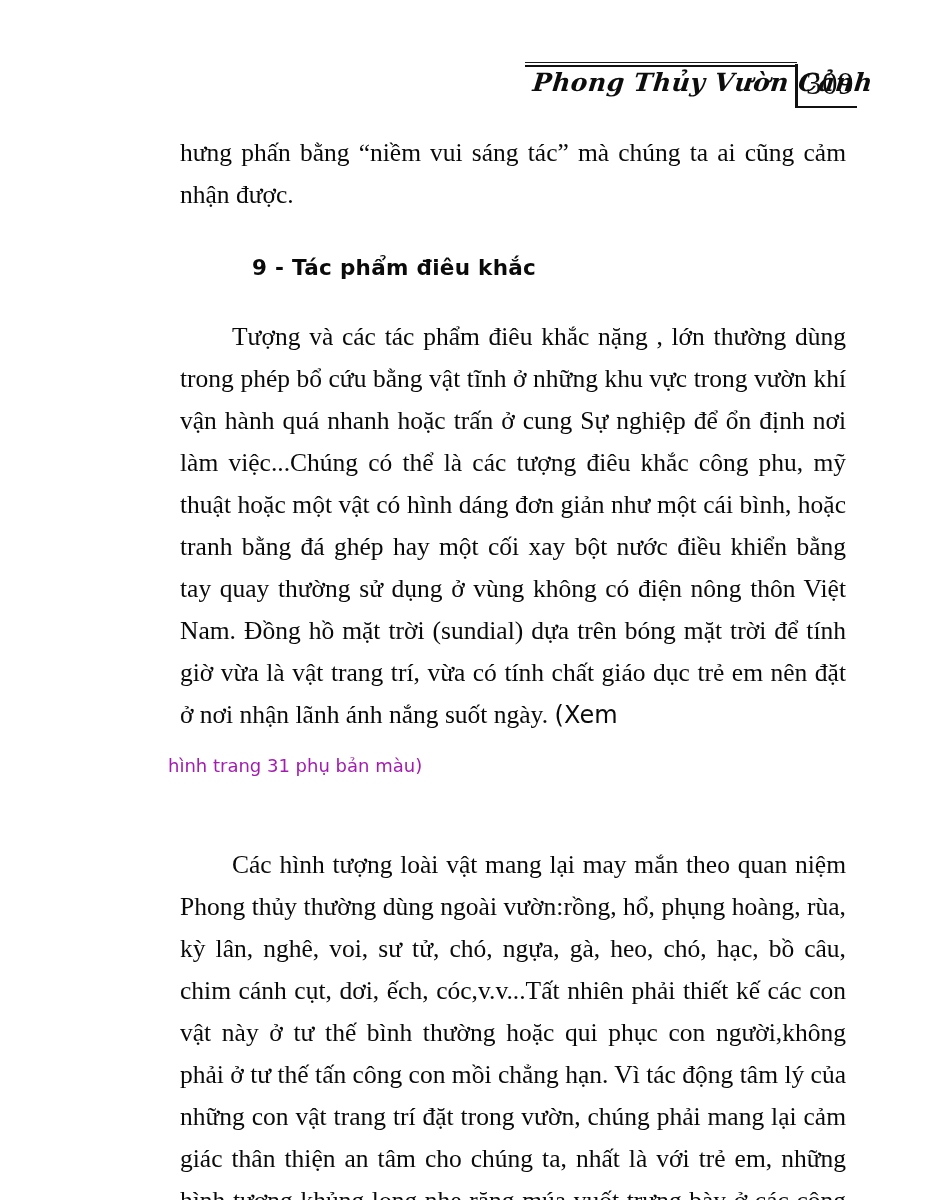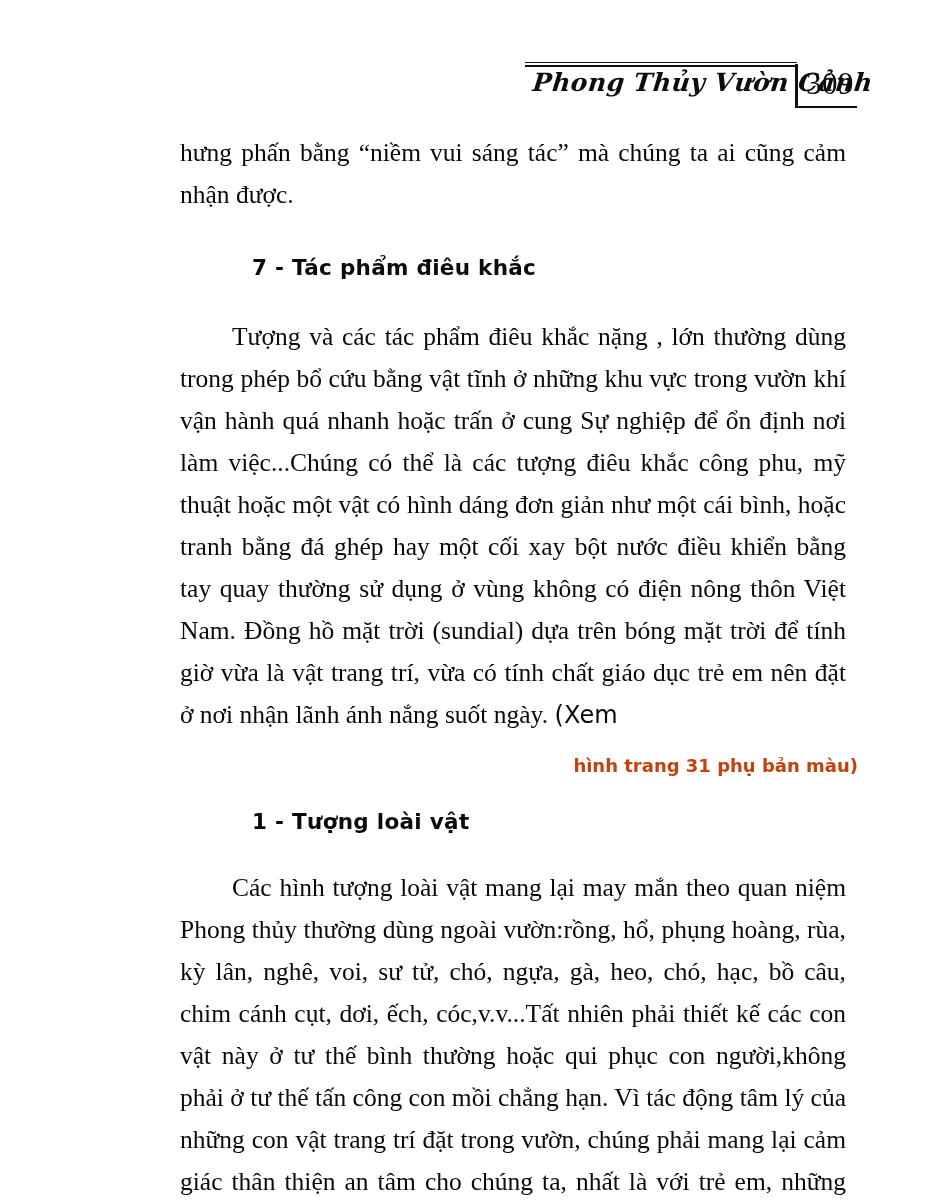--- a/index.html
+++ b/index.html
@@ -138,23 +138,22 @@
     font-family: "DejaVu Sans", "Liberation Sans", sans-serif;
     font-size: 24px;
     letter-spacing: 0.1px;
   }
 
   .note-line {
     margin: 0;
     font-family: "DejaVu Sans", "Liberation Sans", sans-serif;
     font-size: 18px;
     line-height: 36px;
-    color: #c2410c;
-    text-align: right;
-    font-weight: bold;
+    color: #a21caf;
+    text-align: left;
   }
 </style>
 </head>
 <body>
 
 <div class="page">
 
   <div class="header">
     <div class="header-rules">
       <div class="rule-thin"></div>
@@ -166,31 +165,30 @@
     <div class="header-pageno">309</div>
     <div class="header-underline"></div>
   </div>
 
   <div class="body-col">
 
     <p class="para">hưng phấn bằng “niềm vui sáng tác” mà chúng ta ai cũng cảm nhận được.</p>
 
     <div class="spacer-before-h1"></div>
 
-    <h2 class="heading">7 - Tác phẩm điêu khắc</h2>
+    <h2 class="heading">9 - Tác phẩm điêu khắc</h2>
 
     <div class="spacer-after-h1"></div>
 
     <p class="para indent"><span>Tượng và các tác phẩm điêu khắc nặng , lớn thường dùng trong phép bổ cứu bằng vật tĩnh ở những khu vực trong vườn khí vận hành quá nhanh hoặc trấn ở cung Sự nghiệp để ổn định nơi làm việc...Chúng có thể là các tượng điêu khắc công phu, mỹ thuật hoặc một vật có hình dáng đơn giản như một cái bình, hoặc tranh bằng đá ghép  hay một cối xay bột nước điều khiển bằng tay quay thường sử dụng ở vùng không có điện nông thôn Việt Nam. Đồng hồ mặt trời (sundial) dựa trên bóng mặt trời để tính giờ vừa là vật trang trí, vừa có tính chất giáo dục trẻ em nên đặt ở nơi nhận lãnh ánh nắng suốt ngày. </span><span class="small-note">(Xem</span></p>
 
     <p class="note-line">hình trang 31 phụ bản màu)</p>
 
     <div class="spacer-before-h2"></div>
 
-    <h2 class="heading">1 - Tượng loài vật</h2>
 
     <div class="spacer-after-h2"></div>
 
     <p class="para indent">Các hình tượng loài vật mang lại may mắn theo quan niệm Phong thủy thường dùng ngoài vườn:rồng, hổ, phụng hoàng, rùa, kỳ lân, nghê, voi, sư tử, chó, ngựa, gà, heo, chó, hạc, bồ câu, chim cánh cụt, dơi, ếch, cóc,v.v...Tất nhiên phải thiết kế các con vật này ở tư thế bình thường hoặc qui phục con người,không phải ở tư thế tấn công con mồi chẳng hạn. Vì tác động tâm lý của những con vật trang trí đặt trong vườn, chúng phải mang lại cảm giác thân thiện an tâm cho chúng ta, nhất là với trẻ em, những hình tượng khủng long nhe răng múa vuốt trưng bày ở các công viên các em nhỏ tham quan đã có chuẩn bị tâm lý trước. Nhưng có thể một số trẻ bị ám ảnh không</p>
 
   </div>
 
 </div>
 
 </body></html>

